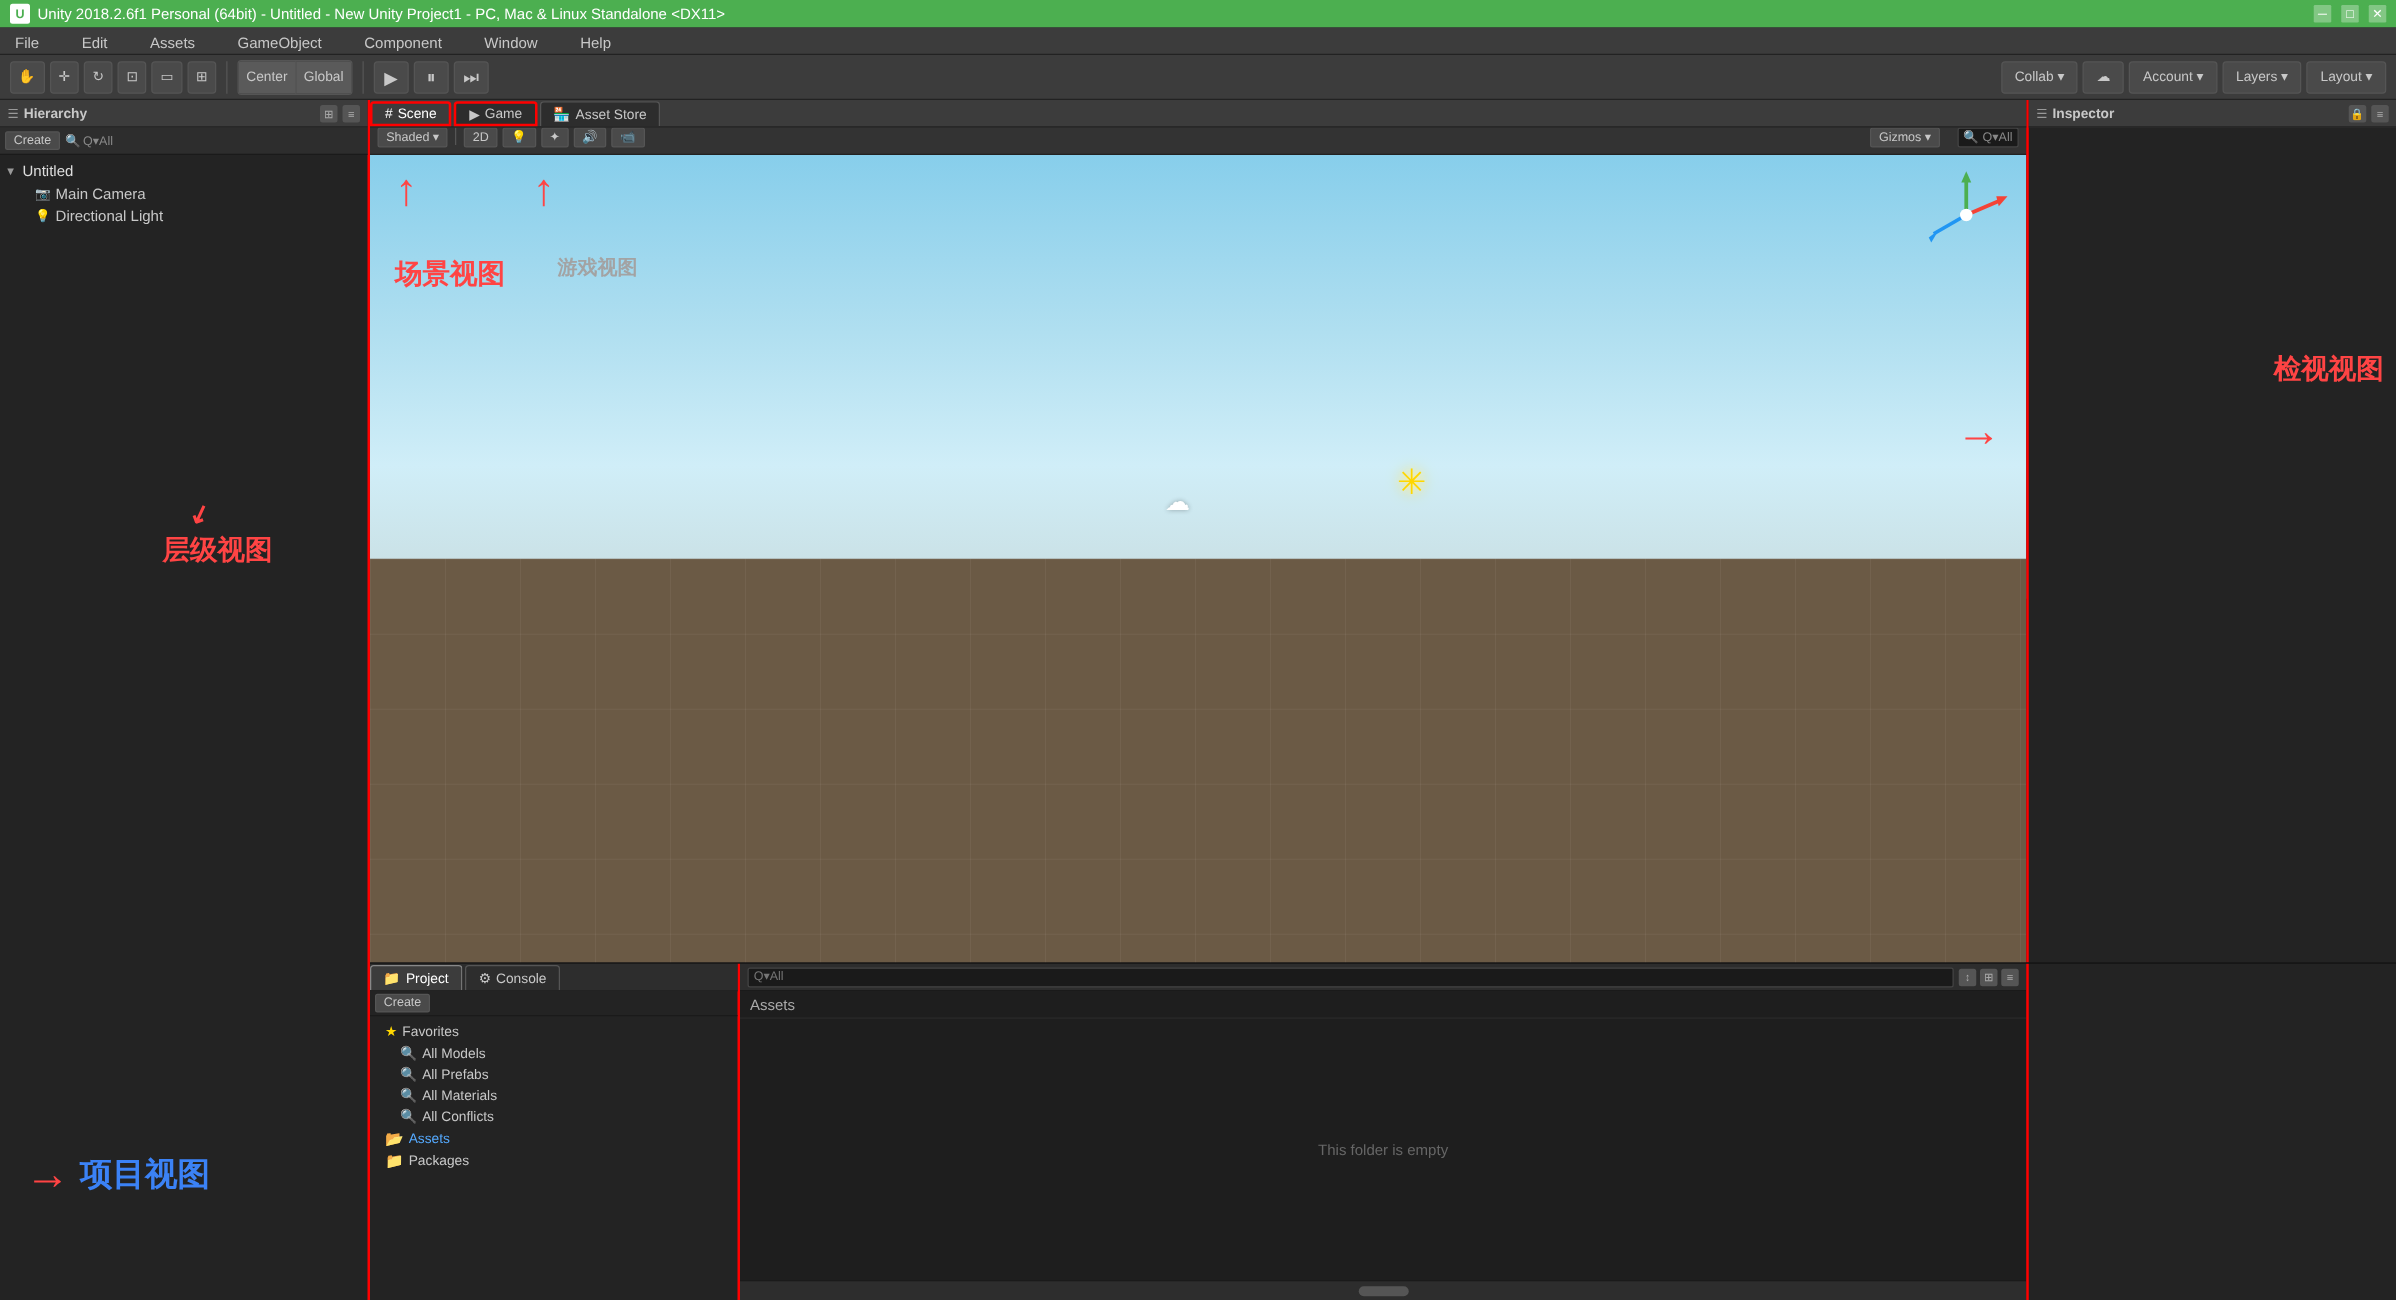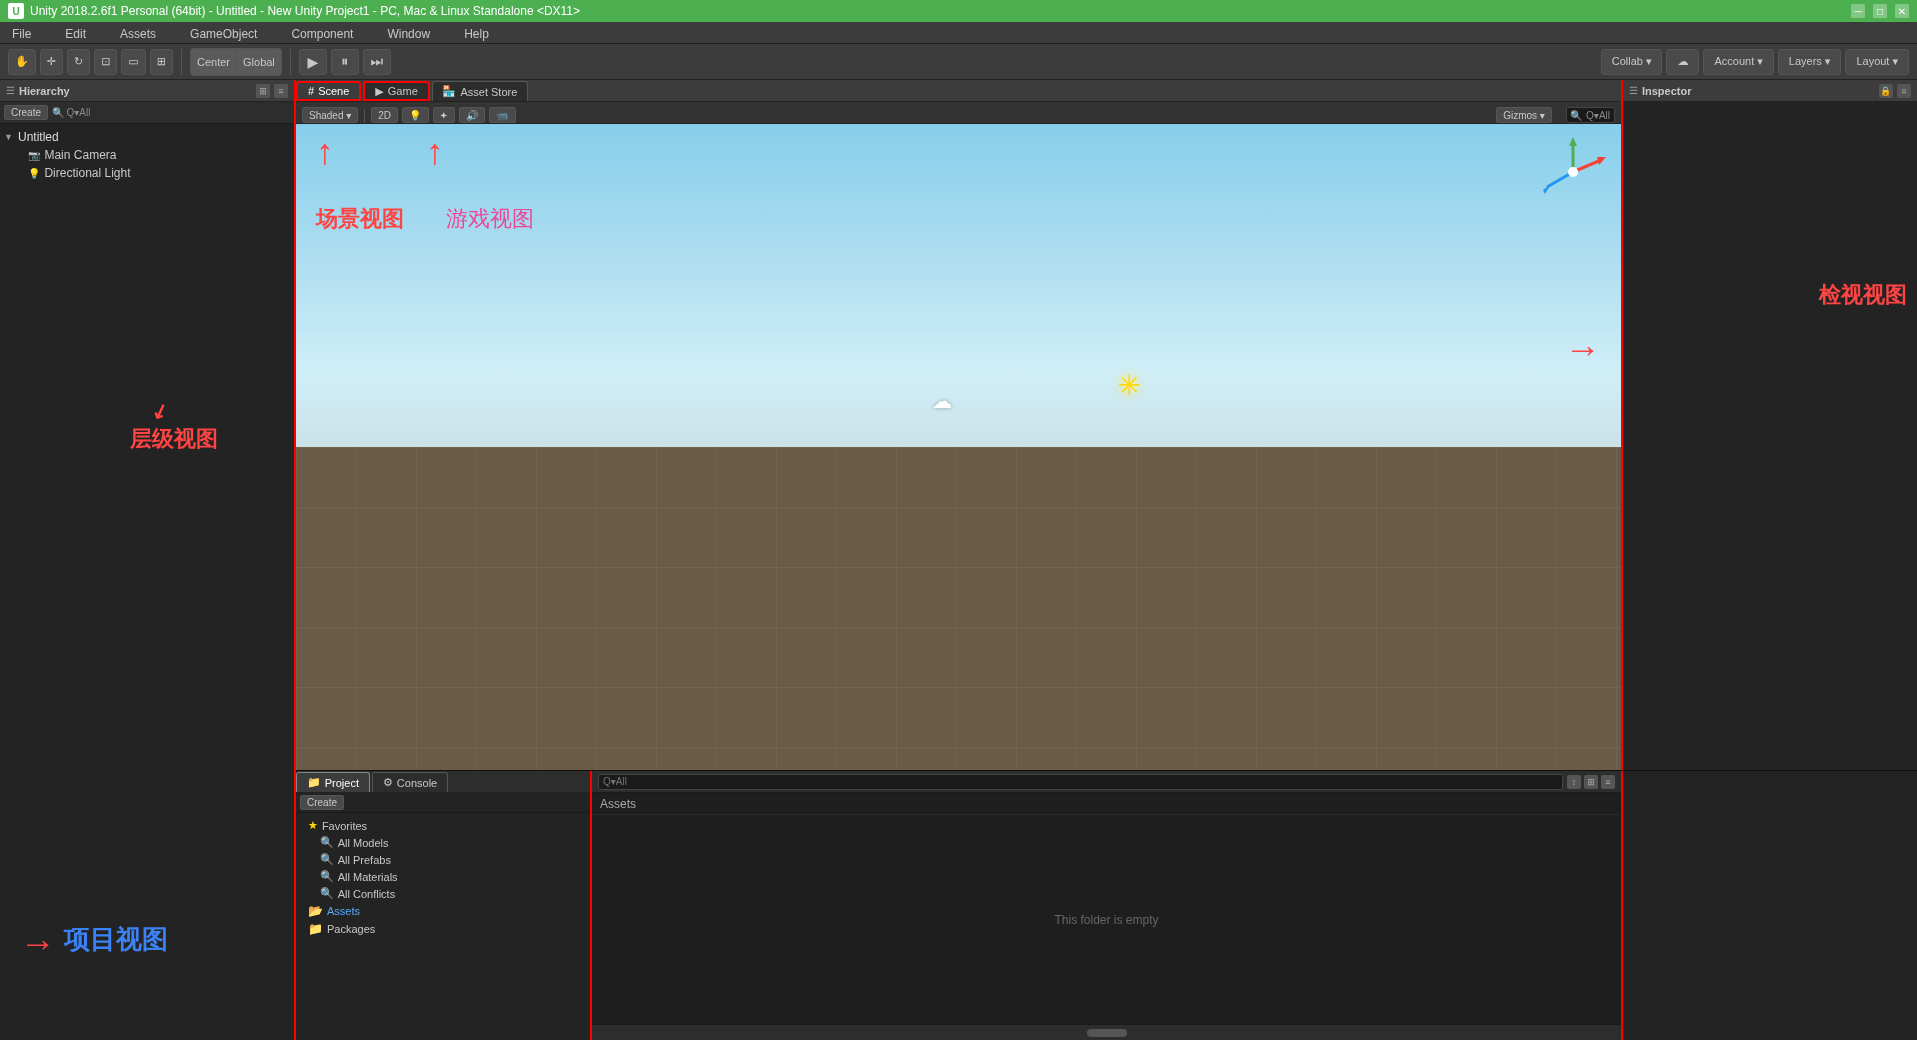--- a/index.html
+++ b/index.html
@@ -299,21 +299,21 @@
         linear-gradient(90deg, rgba(255,255,255,0.05) 1px, transparent 1px);
       background-size: 60px 60px;
       perspective: 500px;
     }
 
     
     .scene-toolbar {
       height: 22px;
       background: #333;
       display: flex;
-      align-items: flex-end;
+      align-items: flex-start;
       padding: 0 6px;
       gap: 4px;
       border-bottom: 1px solid #222;
       font-size: 10px;
     }
     .scene-toolbar-btn {
       padding: 1px 6px;
       background: #4a4a4a;
       border: 1px solid #555;
       border-radius: 2px;
@@ -608,21 +608,21 @@
           </div>
 
           <div style="position:absolute; top:10px; left:130px; pointer-events:none;">
             <div style="color:#ff4444; font-size:36px; font-weight:bold; line-height:1;">↑</div>
           </div>
 
           <div style="position:absolute; top:80px; left:20px; pointer-events:none;">
             <span style="color:#ff4444; font-size:22px; font-weight:bold;">场景视图</span>
           </div>
           <div style="position:absolute; top:80px; left:150px; pointer-events:none;">
-            <span style="color:#ec4899; font-size:22px; font-weight:normal;">游戏视图</span>
+            <span style="color:#a3a3a3; font-size:16px; font-weight:bold;">游戏视图</span>
           </div>
 
           <div style="position:absolute; top:200px; right:20px; pointer-events:none;">
             <div style="color:#ff4444; font-size:36px; font-weight:bold;">→</div>
           </div>
         </div>
       </div>
 
       <div id="inspector-panel">
         <div class="panel-header">

